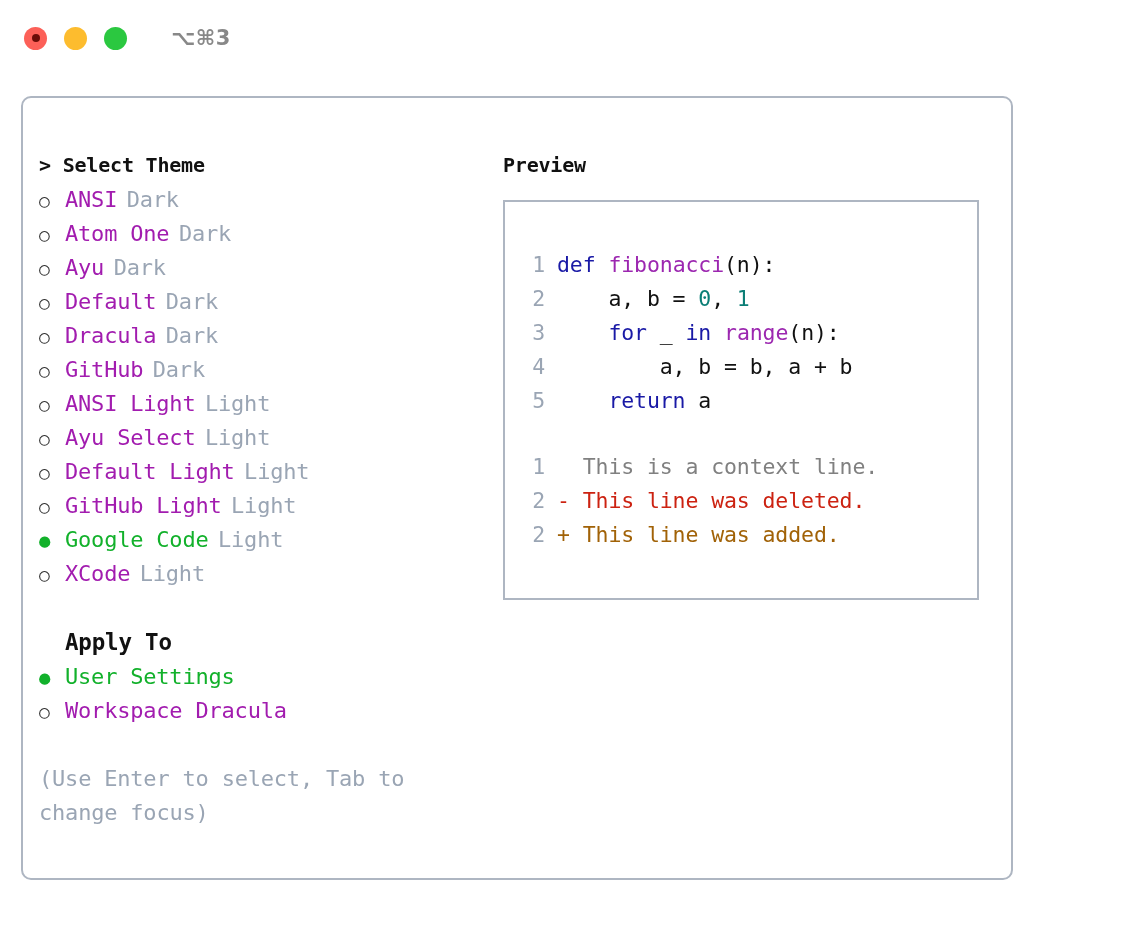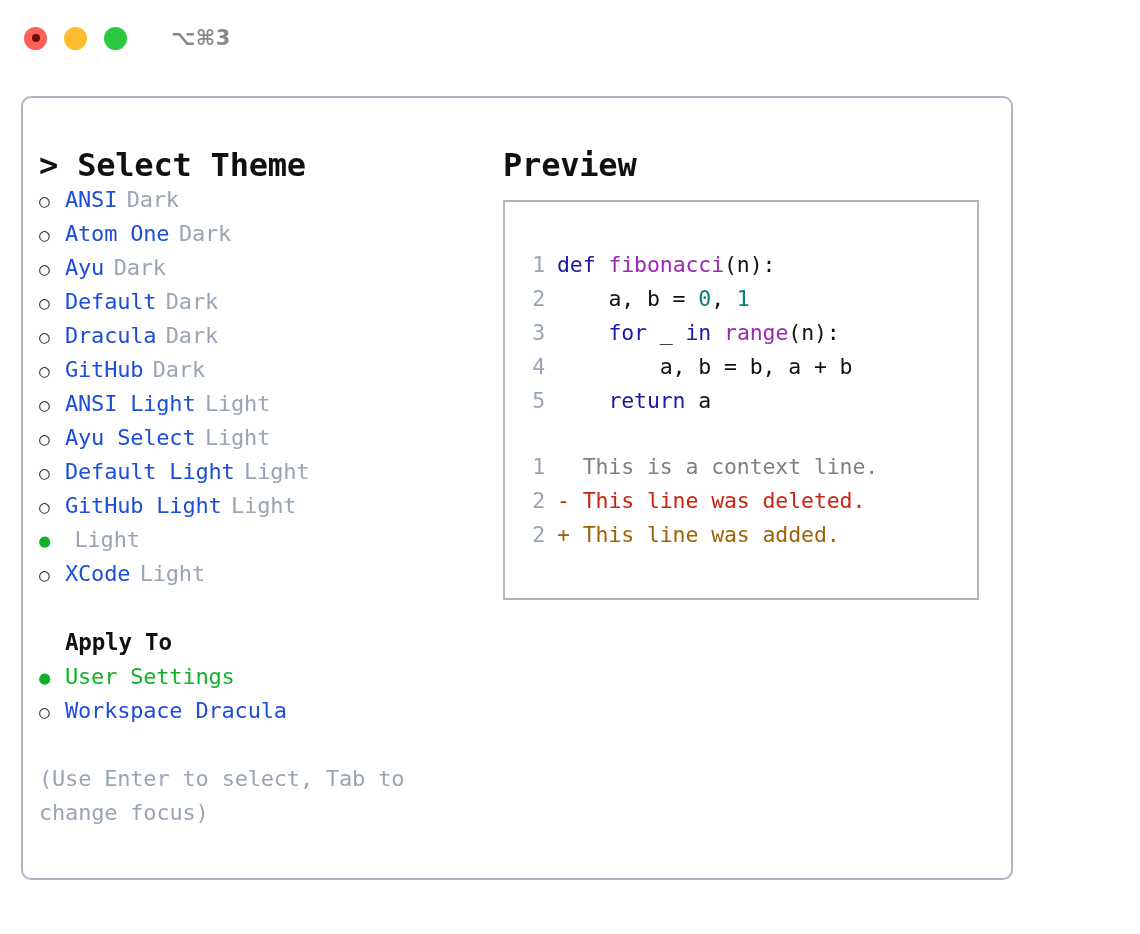--- a/index.html
+++ b/index.html
@@ -98,21 +98,21 @@
     padding: 50px 0 0 16px;
     box-sizing: border-box;
   }
   .col-right {
     flex: 1;
     padding: 50px 8px 0 18px;
     box-sizing: border-box;
   }
 
   .heading {
-    font-size: 32px;
+    font-size: 20px;
     font-weight: 700;
     color: #111111;
     line-height: 34px;
     white-space: pre;
     letter-spacing: -0.2px;
   }
 
   .list {
     margin-top: 1px;
   }
@@ -130,21 +130,21 @@
     flex: 0 0 26px;
     font-size: 18px;
     line-height: 34px;
     color: #303030;
     text-align: left;
   }
   .marker.on {
     color: #12b12b;
     font-size: 19px;
   }
-  .label { color: #1d4ed8; }
+  .label { color: #a21caf; }
   .row.selected .label { color: #12b12b; }
   .tag {
     color: #9aa5b4;
     margin-left: 9.5px;
   }
 
   .group-title {
     font-size: 22.5px;
     font-weight: 700;
     color: #111111;
@@ -224,21 +224,21 @@
             <div class="row"><span class="marker">○</span><span class="label">ANSI</span><span class="tag">Dark</span></div>
             <div class="row"><span class="marker">○</span><span class="label">Atom One</span><span class="tag">Dark</span></div>
             <div class="row"><span class="marker">○</span><span class="label">Ayu</span><span class="tag">Dark</span></div>
             <div class="row"><span class="marker">○</span><span class="label">Default</span><span class="tag">Dark</span></div>
             <div class="row"><span class="marker">○</span><span class="label">Dracula</span><span class="tag">Dark</span></div>
             <div class="row"><span class="marker">○</span><span class="label">GitHub</span><span class="tag">Dark</span></div>
             <div class="row"><span class="marker">○</span><span class="label">ANSI Light</span><span class="tag">Light</span></div>
             <div class="row"><span class="marker">○</span><span class="label">Ayu Select</span><span class="tag">Light</span></div>
             <div class="row"><span class="marker">○</span><span class="label">Default Light</span><span class="tag">Light</span></div>
             <div class="row"><span class="marker">○</span><span class="label">GitHub Light</span><span class="tag">Light</span></div>
-            <div class="row selected"><span class="marker on">●</span><span class="tag">Light</span></div>
+            <div class="row selected"><span class="marker on">●</span><span class="label">Google Code</span><span class="tag">Light</span></div>
             <div class="row"><span class="marker">○</span><span class="label">XCode</span><span class="tag">Light</span></div>
           </div>
 
         <div class="spacer-lg"></div>
 
         <div class="group-title">Apply To</div>
         <div class="list" id="apply-list">
             <div class="row selected"><span class="marker on">●</span><span class="label">User Settings</span></div>
             <div class="row"><span class="marker">○</span><span class="label">Workspace Dracula</span></div>
           </div>

